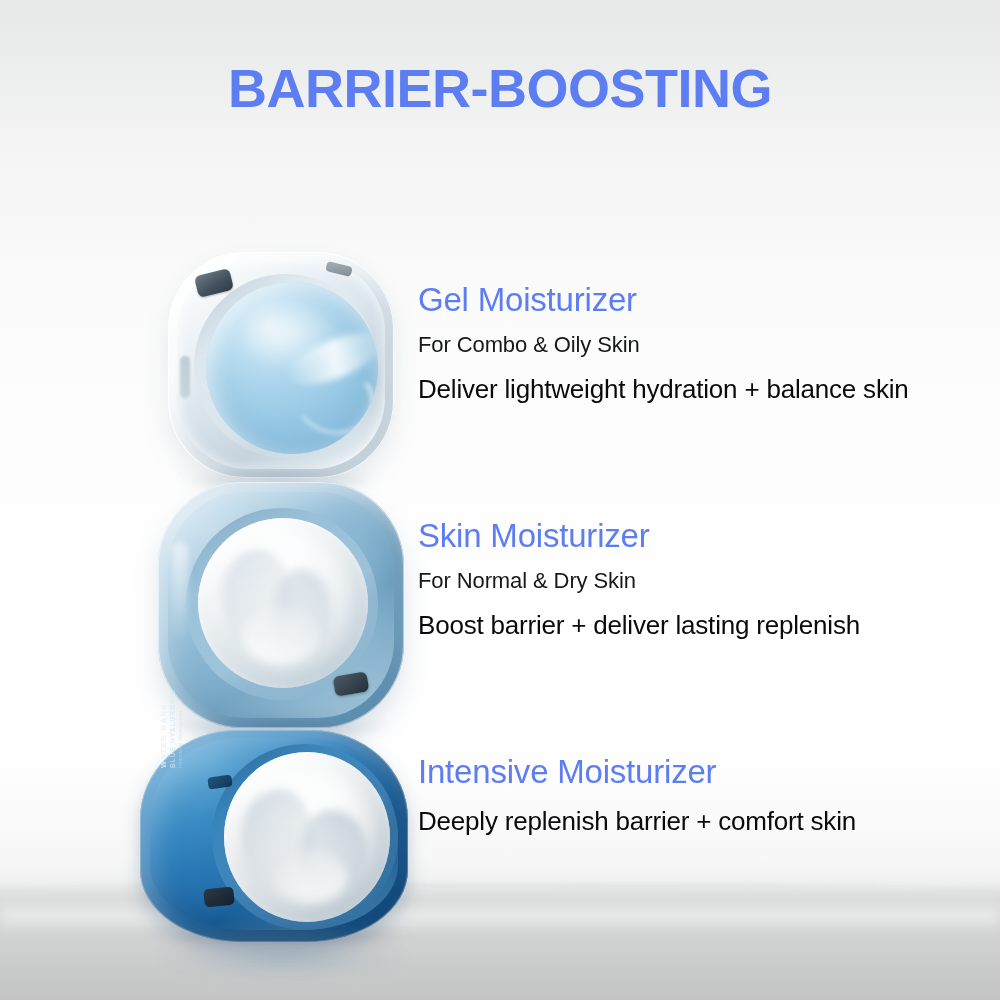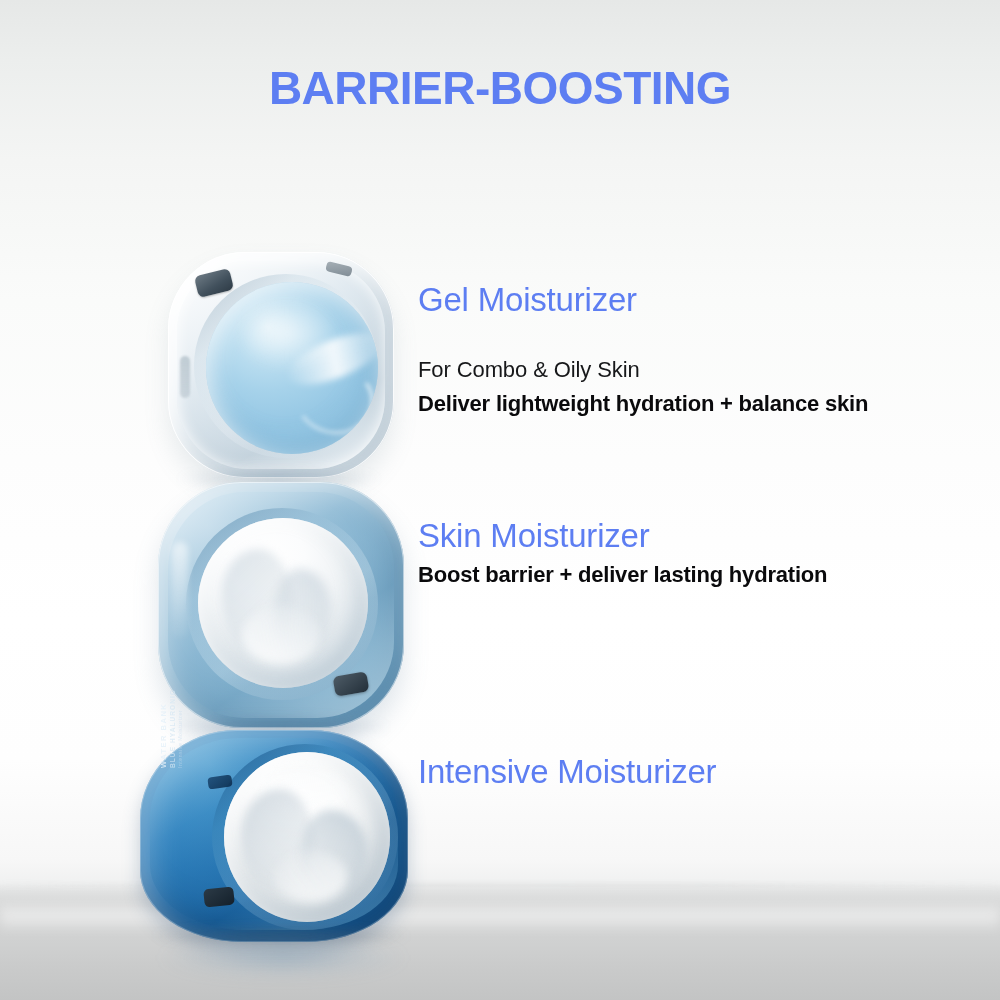--- a/index.html
+++ b/index.html
@@ -72,21 +72,21 @@
 
   
   .headline {
     position: absolute;
     top: 46px;
     left: 0;
     width: 1000px;
     text-align: center;
     color: #5d7ef2;
     font-weight: 700;
-    font-size: 46px;
+    font-size: 54px;
     line-height: 84px;
     letter-spacing: -0.5px;
     white-space: nowrap;
   }
   .headline .line { display: block; }
 
   
   .product-text {
     position: absolute;
     left: 418px;
@@ -98,33 +98,33 @@
 
   .prod-name {
     color: #5d7ef2;
     font-size: 33px;
     font-weight: 400;
     line-height: 40px;
     letter-spacing: -0.2px;
     white-space: nowrap;
   }
   .prod-skin {
-    margin-top: 35px;
+    margin-top: 10px;
     color: #17181a;
     font-size: 22px;
     font-weight: 400;
     line-height: 30px;
     letter-spacing: -0.1px;
     white-space: nowrap;
   }
   .prod-benefit {
-    margin-top: 3px;
+    margin-top: 14px;
     color: #0a0a0c;
-    font-size: 22px;
-    font-weight: 700;
+    font-size: 26px;
+    font-weight: 400;
     line-height: 31px;
     letter-spacing: -0.2px;
     max-width: 520px;
   }
 
   
   .jar {
     position: absolute;
     border-radius: 34%;
   }
@@ -596,20 +596,22 @@
   <div class="reflection"></div>
 
   <div class="product-text p1">
     <div class="prod-name">Gel Moisturizer</div>
     <div class="prod-skin">For Combo &amp; Oily Skin</div>
     <div class="prod-benefit">Deliver lightweight hydration + balance skin</div>
   </div>
 
   <div class="product-text p2">
     <div class="prod-name">Skin Moisturizer</div>
-    <div class="prod-benefit">Boost barrier + deliver lasting hydration</div>
+    <div class="prod-skin">For Normal &amp; Dry Skin</div>
+    <div class="prod-benefit">Boost barrier + deliver lasting replenish</div>
   </div>
 
   <div class="product-text p3">
     <div class="prod-name">Intensive Moisturizer</div>
+    <div class="prod-benefit">Deeply replenish barrier + comfort skin</div>
   </div>
 
 </div>
 
 </body></html>

